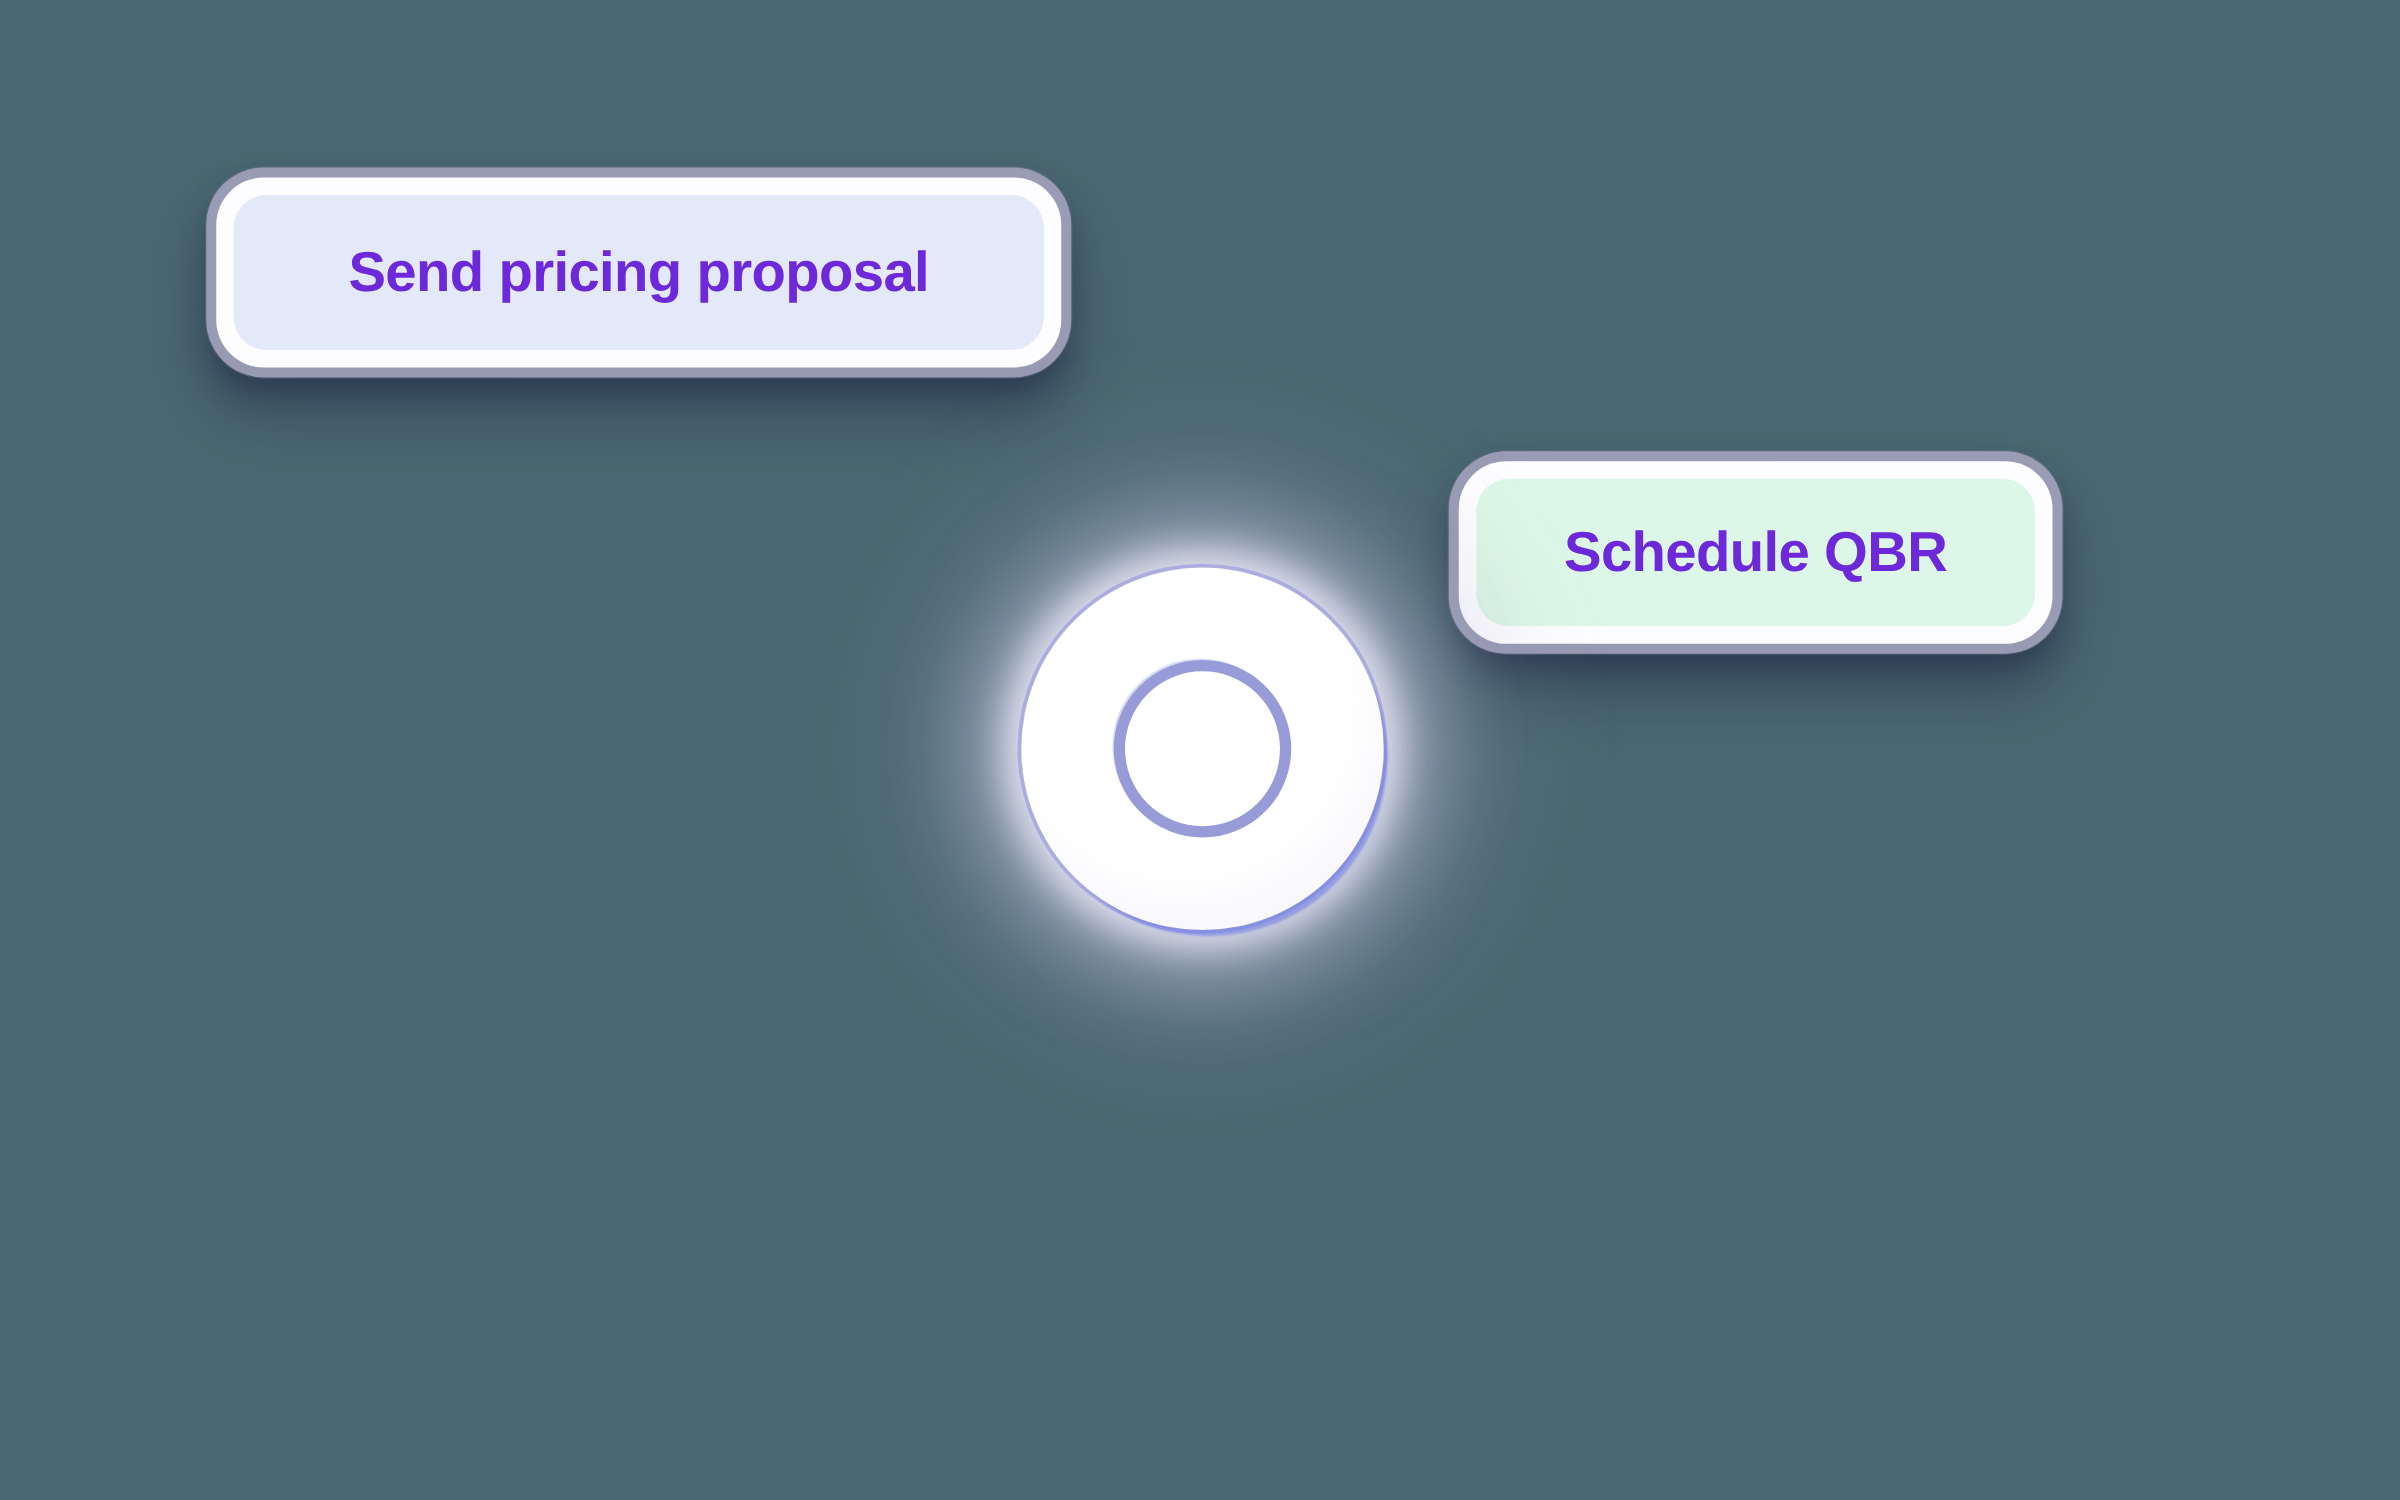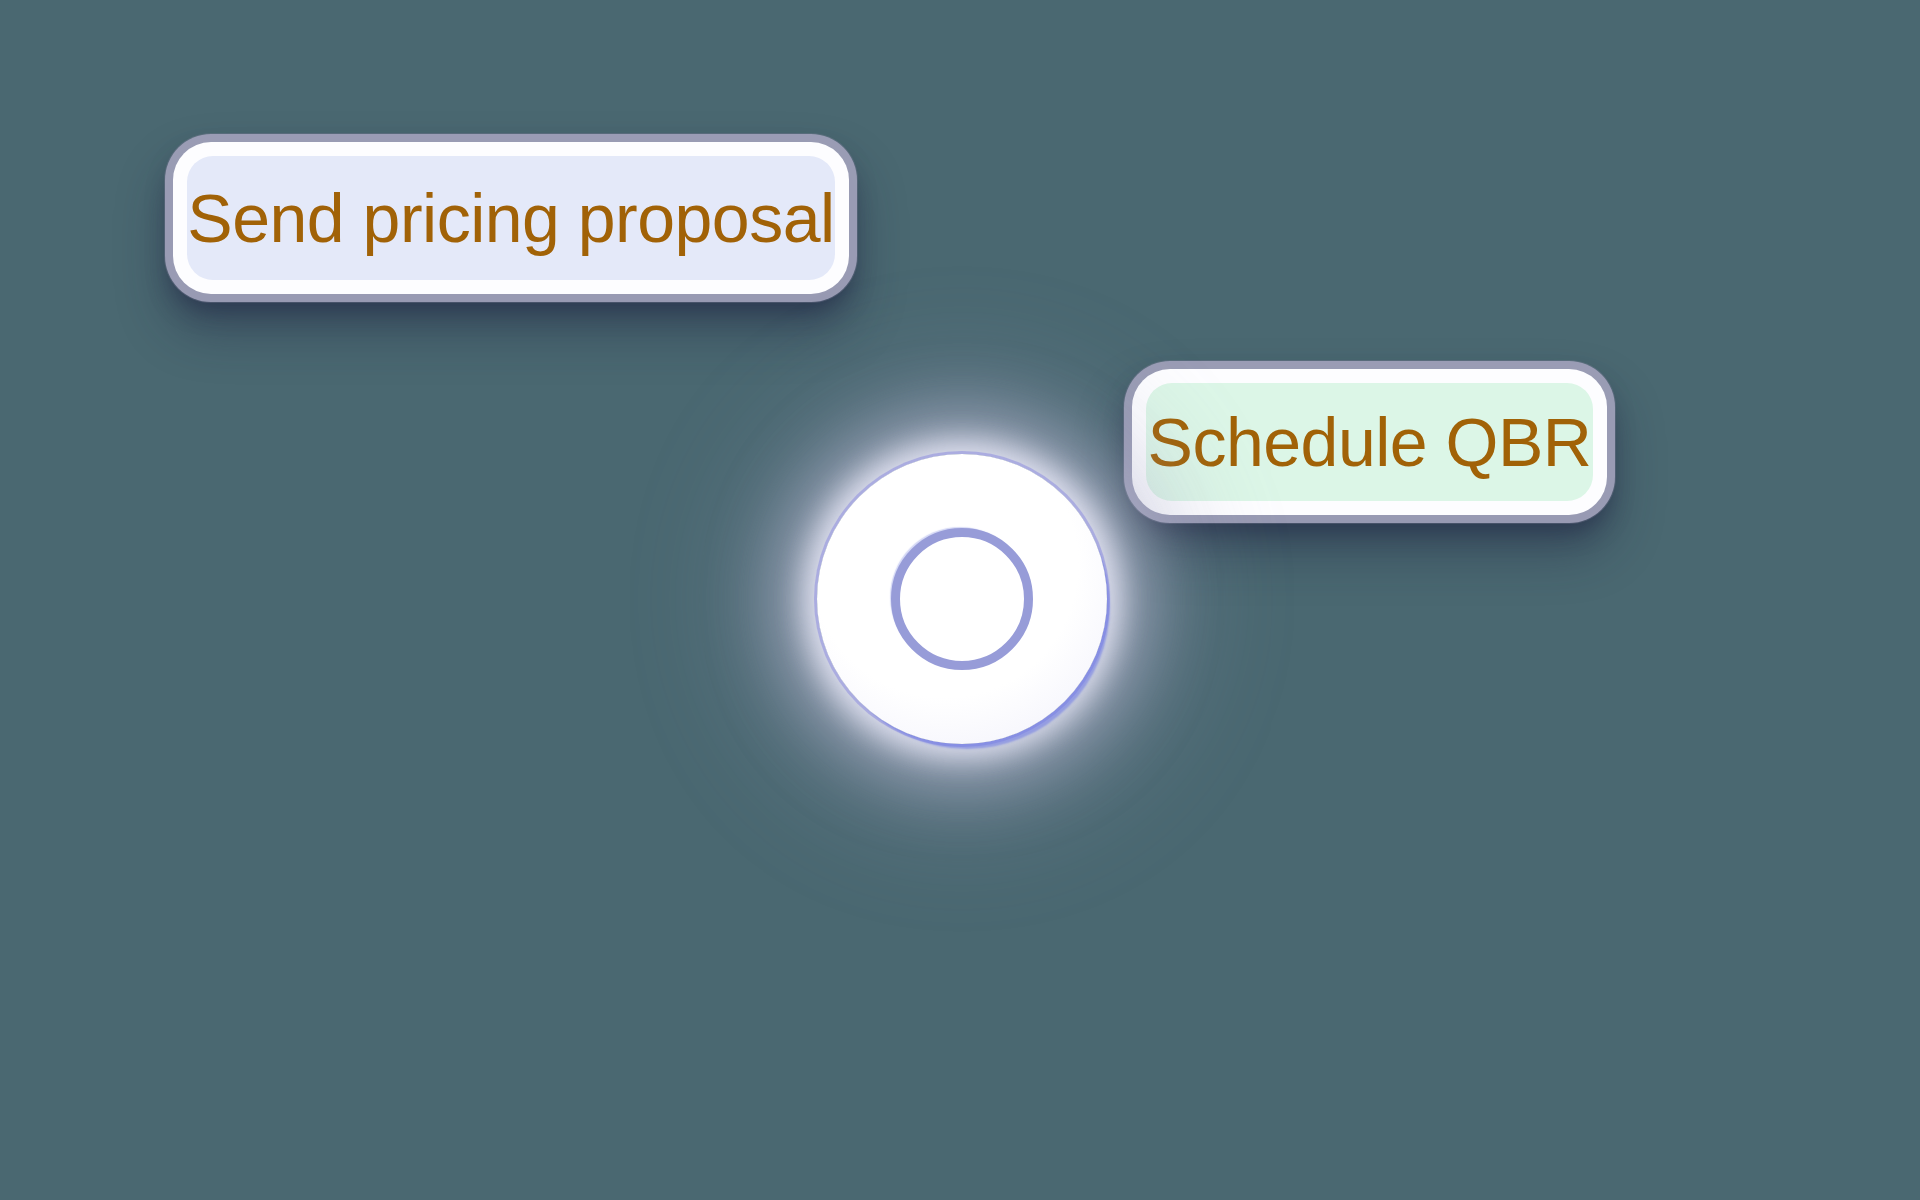--- a/index.html
+++ b/index.html
@@ -31,24 +31,24 @@
   }
   .chip-fill {
     width: 100%;
     height: 100%;
     border-radius: 26px;
     display: flex;
     align-items: center;
     justify-content: center;
   }
   .chip-label {
-    font-size: 68px;
-    font-weight: 400;
+    font-size: 45px;
+    font-weight: 700;
     letter-spacing: -0.5px;
-    color: #a16207;
+    color: #6d28d9;
     white-space: nowrap;
   }
   
   .orb {
     position: absolute;
     left: 817px;
     top: 454px;
     width: 290px;
     height: 290px;
     border-radius: 50%;
@@ -79,21 +79,21 @@
 <body>
 
 <div class="stage" style="background: rgb(74, 104, 113);">
 
   <div class="chip" style="left:173px; top:142px; width:676px; height:152px;">
     <div class="chip-fill" style="background: rgb(228, 233, 249);">
       <span class="chip-label">Send pricing proposal</span>
     </div>
   </div>
 
-  <div class="chip" style="left:1132px; top:369px; width:475px; height:146px;">
+  <div class="chip" style="left:1167px; top:369px; width:475px; height:146px;">
     <div class="chip-fill" style="background: rgb(220, 246, 231);">
       <span class="chip-label">Schedule QBR</span>
     </div>
   </div>
 
 
   <div class="orb">
     <div class="orb-ring"></div>
   </div>
 

